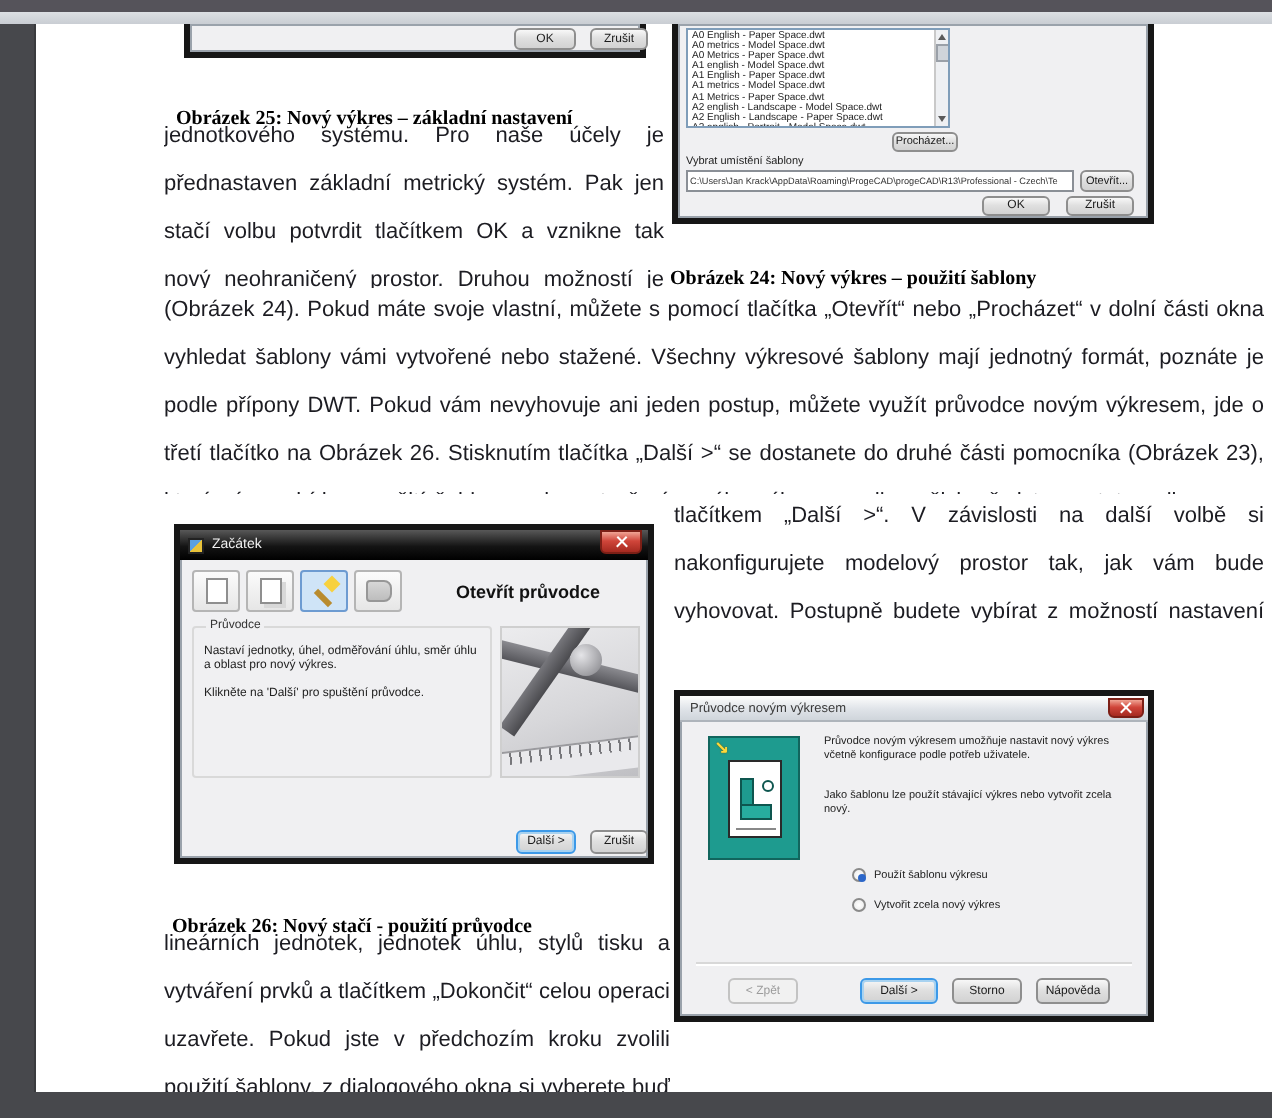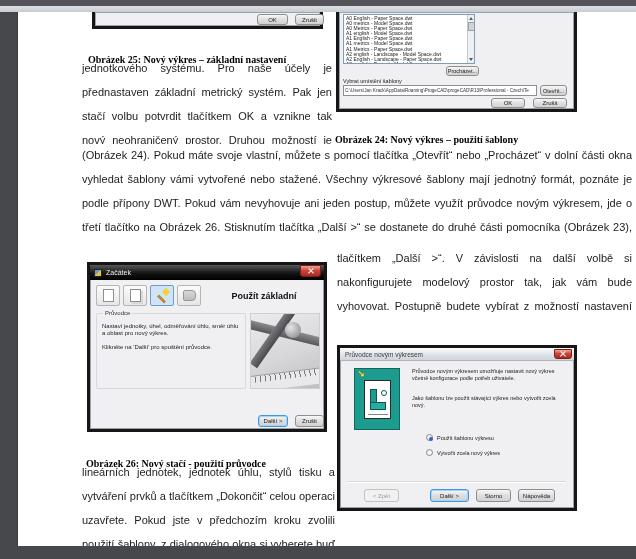--- a/index.html
+++ b/index.html
@@ -164,21 +164,21 @@
     </div>
     <div class="tbtn" style="left:33px;top:20px;">
       <span class="icon-page2"></span>
     </div>
     <div class="tbtn active" style="left:60px;top:20px;">
       <span class="icon-wand"></span>
     </div>
     <div class="tbtn" style="left:87px;top:20px;">
       <span class="icon-book"></span>
     </div>
-    <div class="abs" style="left:118px;top:26px;width:112px;text-align:center;font-weight:bold;font-size:9px;color:#111;">Použít základní</div>
+    <div class="abs" style="left:118px;top:26px;width:112px;text-align:center;font-weight:bold;font-size:9px;color:#111;">Otevřít průvodce</div>
 
     <div class="groupbox" style="left:6px;top:48px;width:150px;height:76px;">
       <span class="grouplabel">Průvodce</span>
       <div class="groupdesc">Nastaví jednotky, úhel, odměřování úhlu, směr úhlu a oblast pro nový výkres.</div>
       <div class="groupdesc">Klikněte na 'Další' pro spuštění průvodce.</div>
     </div>
 
     <div class="photo" style="left:160px;top:48px;width:70px;height:76px;">
       <span class="ph-ruler"></span>
       <span class="ph-bar1"></span>

